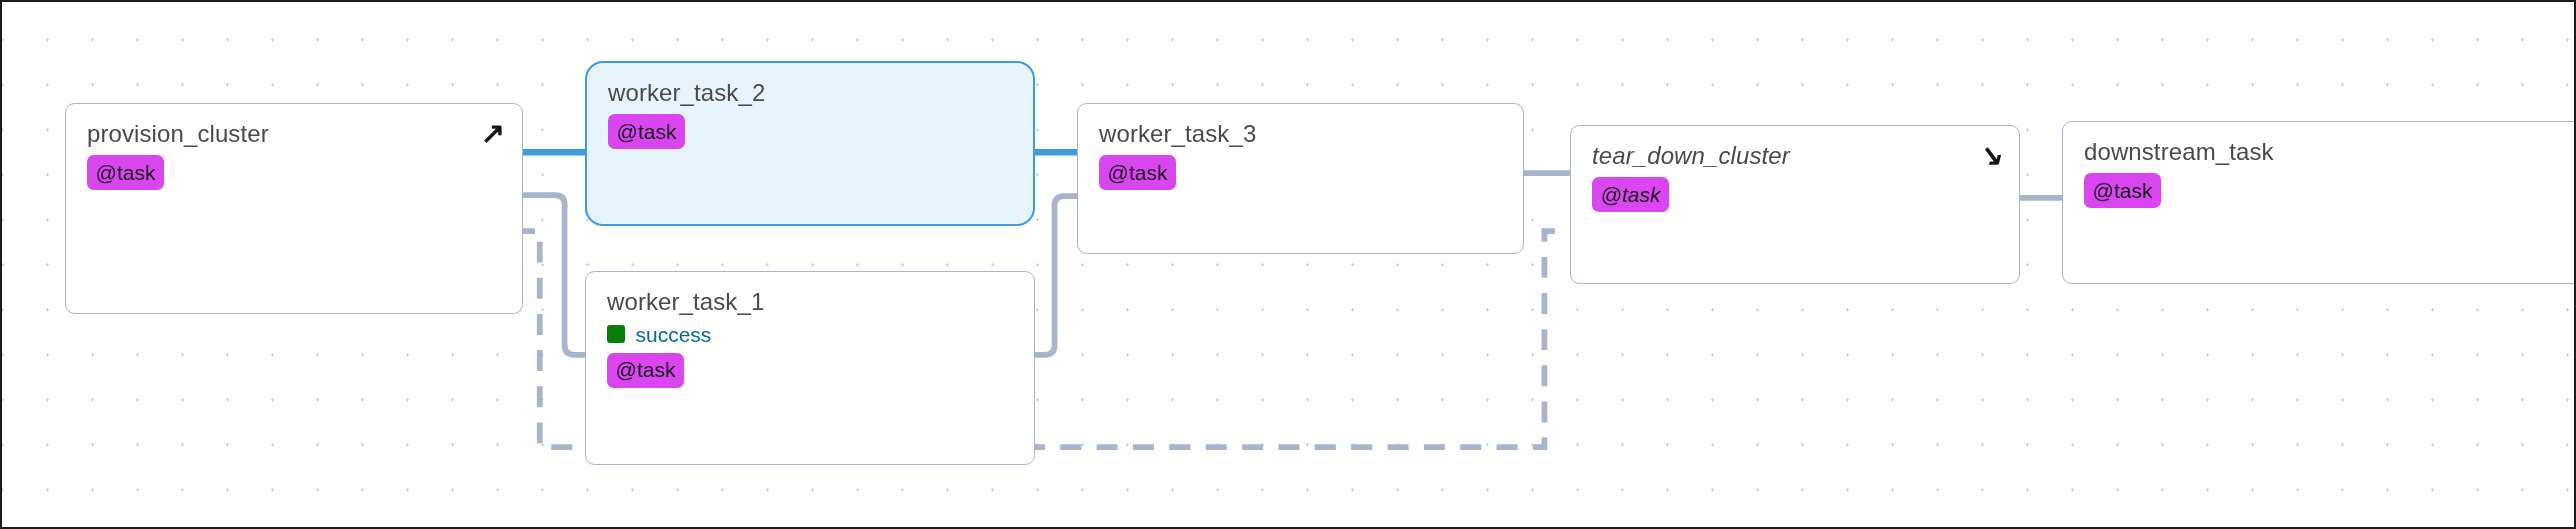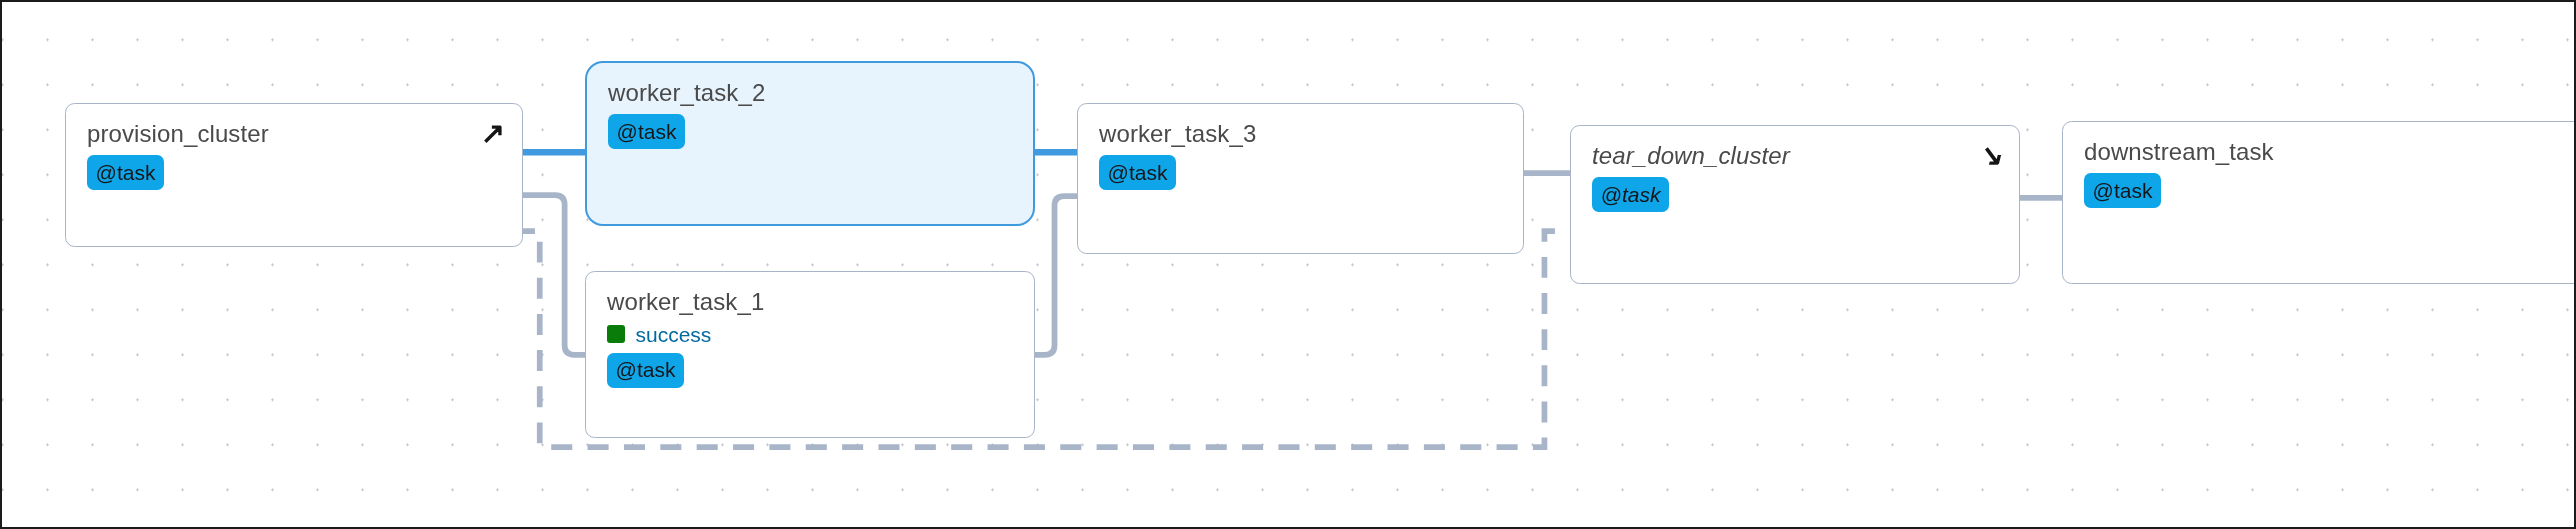--- a/index.html
+++ b/index.html
@@ -56,21 +56,21 @@
     background: #0a7c0a;
     flex: none;
   }
   .status-text {
     font-size: 21px;
     color: #0369a1;
     line-height: 1;
   }
   .badge {
     margin-top: 7.7px;
-    background: #0ea5e9;
+    background: #d946ef;
     color: #17171a;
     font-size: 21px;
     line-height: 1;
     padding: 6.7px 8.6px 7.7px 8.6px;
     border-radius: 6.7px;
     white-space: nowrap;
   }
   .corner-icon {
     position: absolute;
     top: 15.3px;
@@ -96,32 +96,32 @@
 
     <path d="M 1073 371 L 1090 371 Q 1100 371 1100 361 L 1100 214 Q 1100 204 1110 204 L 1152 204" fill="none" stroke="#a8b5c8" stroke-width="6" stroke-linecap="round" stroke-linejoin="round"></path>
 
     <path d="M 1586 180 L 1640 180" fill="none" stroke="#a8b5c8" stroke-width="6" stroke-linecap="round"></path>
 
     <path d="M 535 241 L 562 241 L 562 468 L 1612 468 L 1612 241 L 1638 241" fill="none" stroke="#a8b5c8" stroke-width="6" stroke-dasharray="22 16" stroke-linecap="butt" stroke-linejoin="miter"></path>
 
     <path d="M 2103 206 L 2152 206" fill="none" stroke="#a8b5c8" stroke-width="6" stroke-linecap="round"></path>
   </svg>
 
-  <div class="node" style="left:63px; top:101px; width:458px; height:144px;">
+  <div class="node" style="left:63px; top:101px; width:458px; height:211px;">
     <div class="node-title">provision_cluster</div>
     <div class="badge">@task</div>
     <div class="corner-icon">↗</div>
   </div>
 
   <div class="node selected" style="left:583px; top:59px; width:450px; height:165px;border-radius:18px;">
     <div class="node-title">worker_task_2</div>
     <div class="badge">@task</div>
   </div>
 
-  <div class="node" style="left:583px; top:269px; width:450px; height:167px;">
+  <div class="node" style="left:583px; top:269px; width:450px; height:194px;">
     <div class="node-title">worker_task_1</div>
     <div class="status-row">
       <span class="status-dot"></span>
       <span class="status-text">success</span>
     </div>
     <div class="badge">@task</div>
   </div>
 
   <div class="node" style="left:1075px; top:101px; width:447px; height:151px;">
     <div class="node-title">worker_task_3</div>

